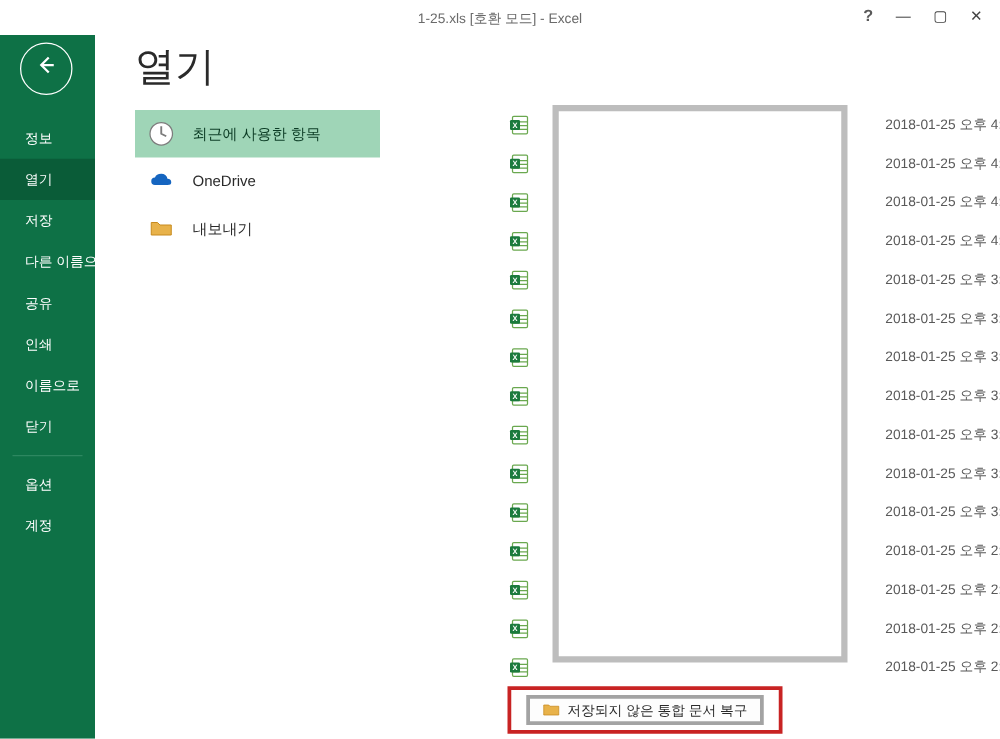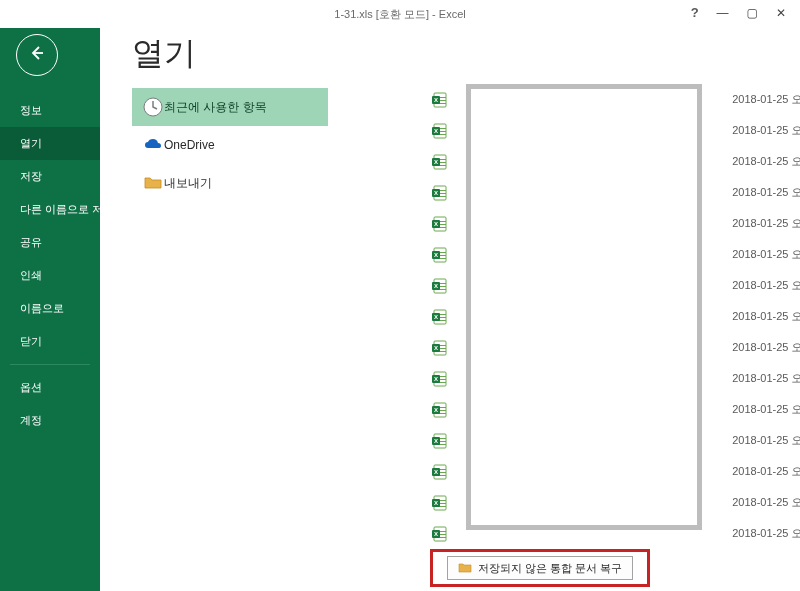--- a/index.html
+++ b/index.html
@@ -7,54 +7,54 @@
     
     .titlebar { height: 28px; background: #fff; display: flex; align-items: center; justify-content: center; position: relative; }
     .title-text { font-size: 11px; color: #6a6a6a; }
     .window-controls { position: absolute; right: 0; top: 0; display: flex; align-items: center; gap: 18px; padding: 6px 14px 0 0; }
     .win-btn { font-size: 12px; color: #444; cursor: pointer; line-height: 1; }
     .help-btn { font-size: 13px; font-weight: bold; color: #595959; }
     .login-text { position: absolute; right: 14px; top: 28px; font-size: 11px; color: #595959; cursor: pointer; }
     
     .main { display: flex; height: calc(591px - 28px); position: absolute; top: 28px; left: 0; right: 0; }
     
-    .sidebar { width: 100px; background: #0e7146; display: flex; flex-direction: column; padding-top: 0; }
+    .sidebar { width: 76px; background: #0e7146; display: flex; flex-direction: column; padding-top: 0; }
     .back-btn { width: 42px; height: 42px; margin: 6px 0 0 16px; border: 1.5px solid #fff; border-radius: 50%; display: flex; align-items: center; justify-content: center; cursor: pointer; }
     .back-arrow { color: #fff; font-size: 20px; }
     .side-nav { margin-top: 18px; }
     .side-item { color: #fff; font-size: 11px; padding: 9px 0 9px 20px; cursor: pointer; white-space: nowrap; overflow: hidden; }
     .side-item.active { background: #0a5c38; }
     .side-sep { height: 1px; background: #2d8760; margin: 6px 10px; }
     
     .content { flex: 1; background: #fff; display: flex; position: relative; }
     
     .heading { position: absolute; left: 32px; top: 4px; font-size: 32px; color: #2a2a2a; font-weight: 300; }
     
     .places { position: absolute; left: 32px; top: 60px; width: 196px; }
-    .place-item { height: 38px; display: flex; align-items: center; padding: 0 10px; cursor: pointer; font-size: 12px; color: #2a2a2a; }
+    .place-item { height: 38px; display: flex; align-items: center; gap: 14px; padding: 0 10px; cursor: pointer; font-size: 12px; color: #2a2a2a; }
     .place-item.active { background: #9fd5b7; color: #0b3b24; }
     .place-icon { width: 22px; height: 22px; display: flex; align-items: center; justify-content: center; }
     
     .filelist-wrap { position: absolute; left: 330px; top: 56px; width: 440px; height: 478px; }
     .filelist { height: 460px; overflow: hidden; position: relative; }
     .file-row { height: 31px; display: flex; align-items: center; gap: 10px; cursor: pointer; position: relative; }
     .file-ico { width: 20px; height: 20px; display: flex; align-items: center; justify-content: center; }
     .file-date { position: absolute; right: 32px; font-size: 11px; color: #595959; }
     
     .preview-box { position: absolute; left: 36px; top: 0; width: 236px; height: 446px; background: #fff; border: 5px solid #bdbdbd; z-index: 5; }
     
     .recover-box { position: absolute; left: 330px; bottom: 4px; width: 220px; height: 38px; border: 3px solid #c82323; display: flex; align-items: center; justify-content: center; }
-    .recover-btn { height: 24px; padding: 0 10px; border: 1px solid #a3a3a3; background: #fdfdfd; display: flex; align-items: center; gap: 6px; font-size: 11px; color: #2a2a2a; cursor: pointer; }
+    .recover-btn { height: 24px; padding: 0 10px; border: 3px solid #a3a3a3; background: #fdfdfd; display: flex; align-items: center; gap: 6px; font-size: 11px; color: #2a2a2a; cursor: pointer; }
     .recover-folder { width: 14px; height: 10px; display: inline-block; }
   </style>
 </head>
 <body>
 
 <div class="titlebar">
-  <span class="title-text">1-31.xls  [호환 모드] - Excel</span>
+  <span class="title-text">1-25.xls  [호환 모드] - Excel</span>
   <div class="window-controls">
     <span class="win-btn help-btn">?</span>
     <span class="win-btn">—</span>
     <span class="win-btn">▢</span>
     <span class="win-btn">✕</span>
   </div>
 </div>
 <span class="login-text">로그인</span>
 
 <div class="main">

